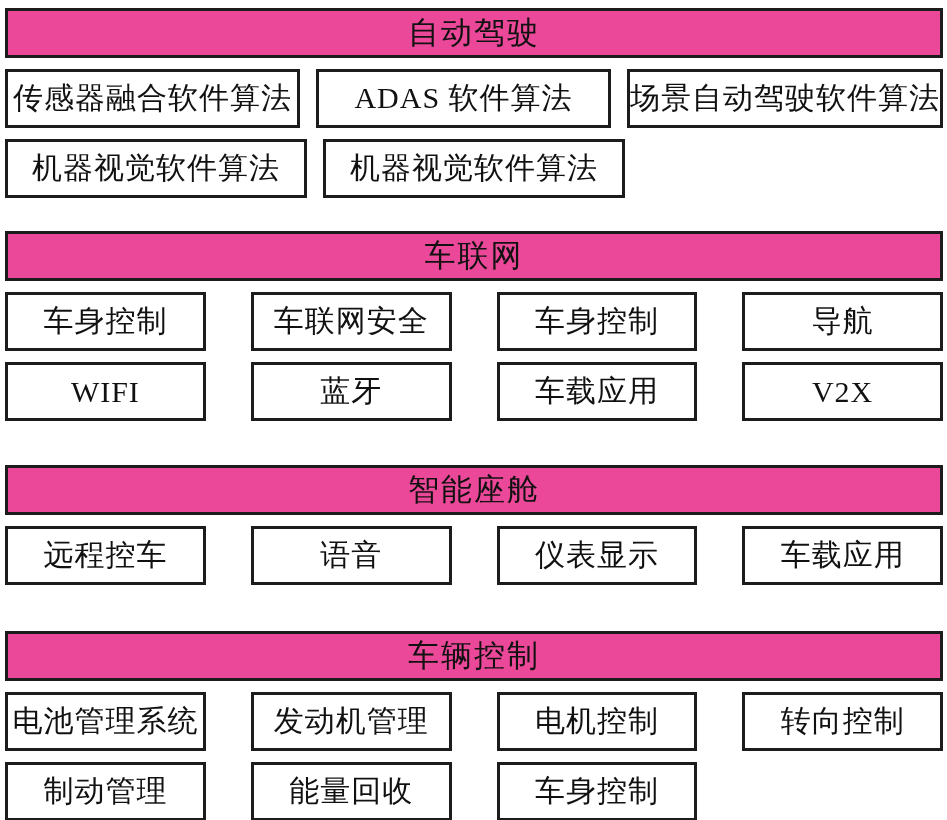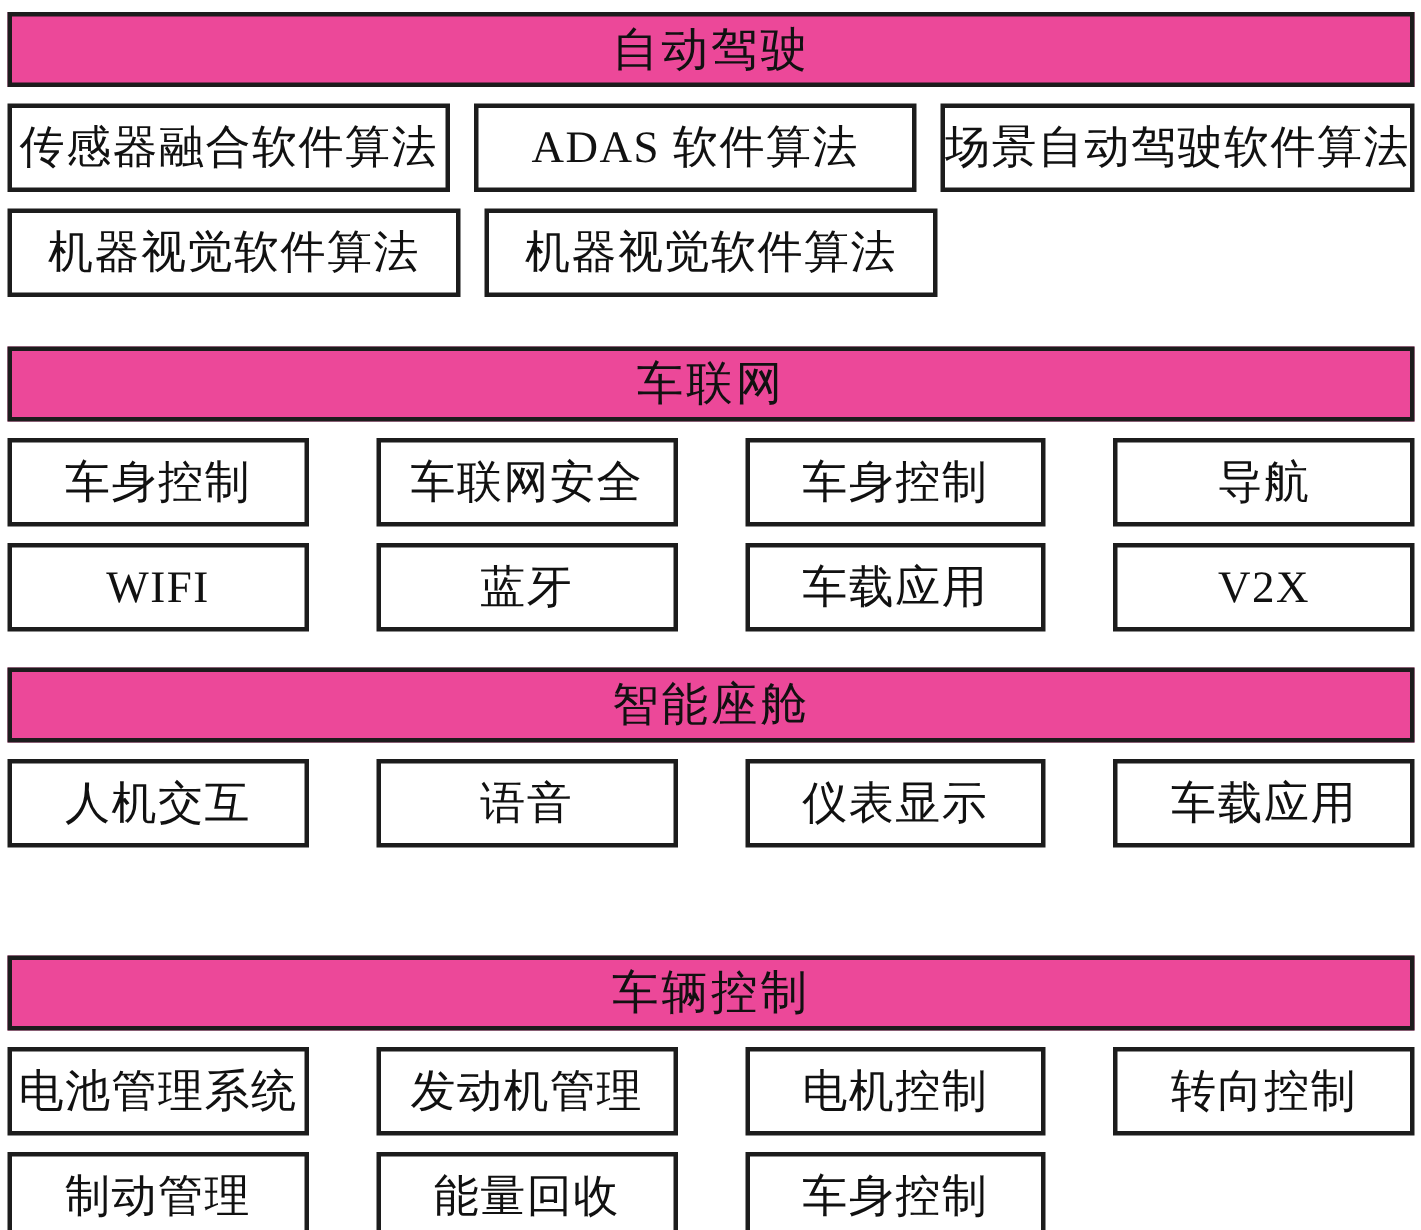--- a/index.html
+++ b/index.html
@@ -43,22 +43,22 @@
     display: flex;
     align-items: center;
     justify-content: center;
     font-size: 30px;
     letter-spacing: 1px;
     white-space: nowrap;
     background: #ffffff;
   }
   
   .layer-1 { margin-bottom: 33px; }
-  .layer-2 { margin-bottom: 24px; }
-  .layer-3 { margin-bottom: 72px; }
+  .layer-2 { margin-bottom: 44px; }
+  .layer-3 { margin-bottom: 46px; }
   .layer-4 { margin-bottom: 0; }
 </style>
 </head>
 <body>
 
 <div class="canvas">
   <main class="diagram">
       <section class="layer layer-1">
         <div class="layer-header">自动驾驶</div>
         <div class="row cols-3">
@@ -82,21 +82,21 @@
         <div class="row cols-4">
           <div class="cell">WIFI</div>
           <div class="cell">蓝牙</div>
           <div class="cell">车载应用</div>
           <div class="cell">V2X</div>
         </div>
       </section>
       <section class="layer layer-3">
         <div class="layer-header">智能座舱</div>
         <div class="row cols-4">
-          <div class="cell">人机交互</div>
+          <div class="cell">远程控车</div>
           <div class="cell">语音</div>
           <div class="cell">仪表显示</div>
           <div class="cell">车载应用</div>
         </div>
       </section>
       <section class="layer layer-4">
         <div class="layer-header">车辆控制</div>
         <div class="row cols-4">
           <div class="cell">电池管理系统</div>
           <div class="cell">发动机管理</div>

